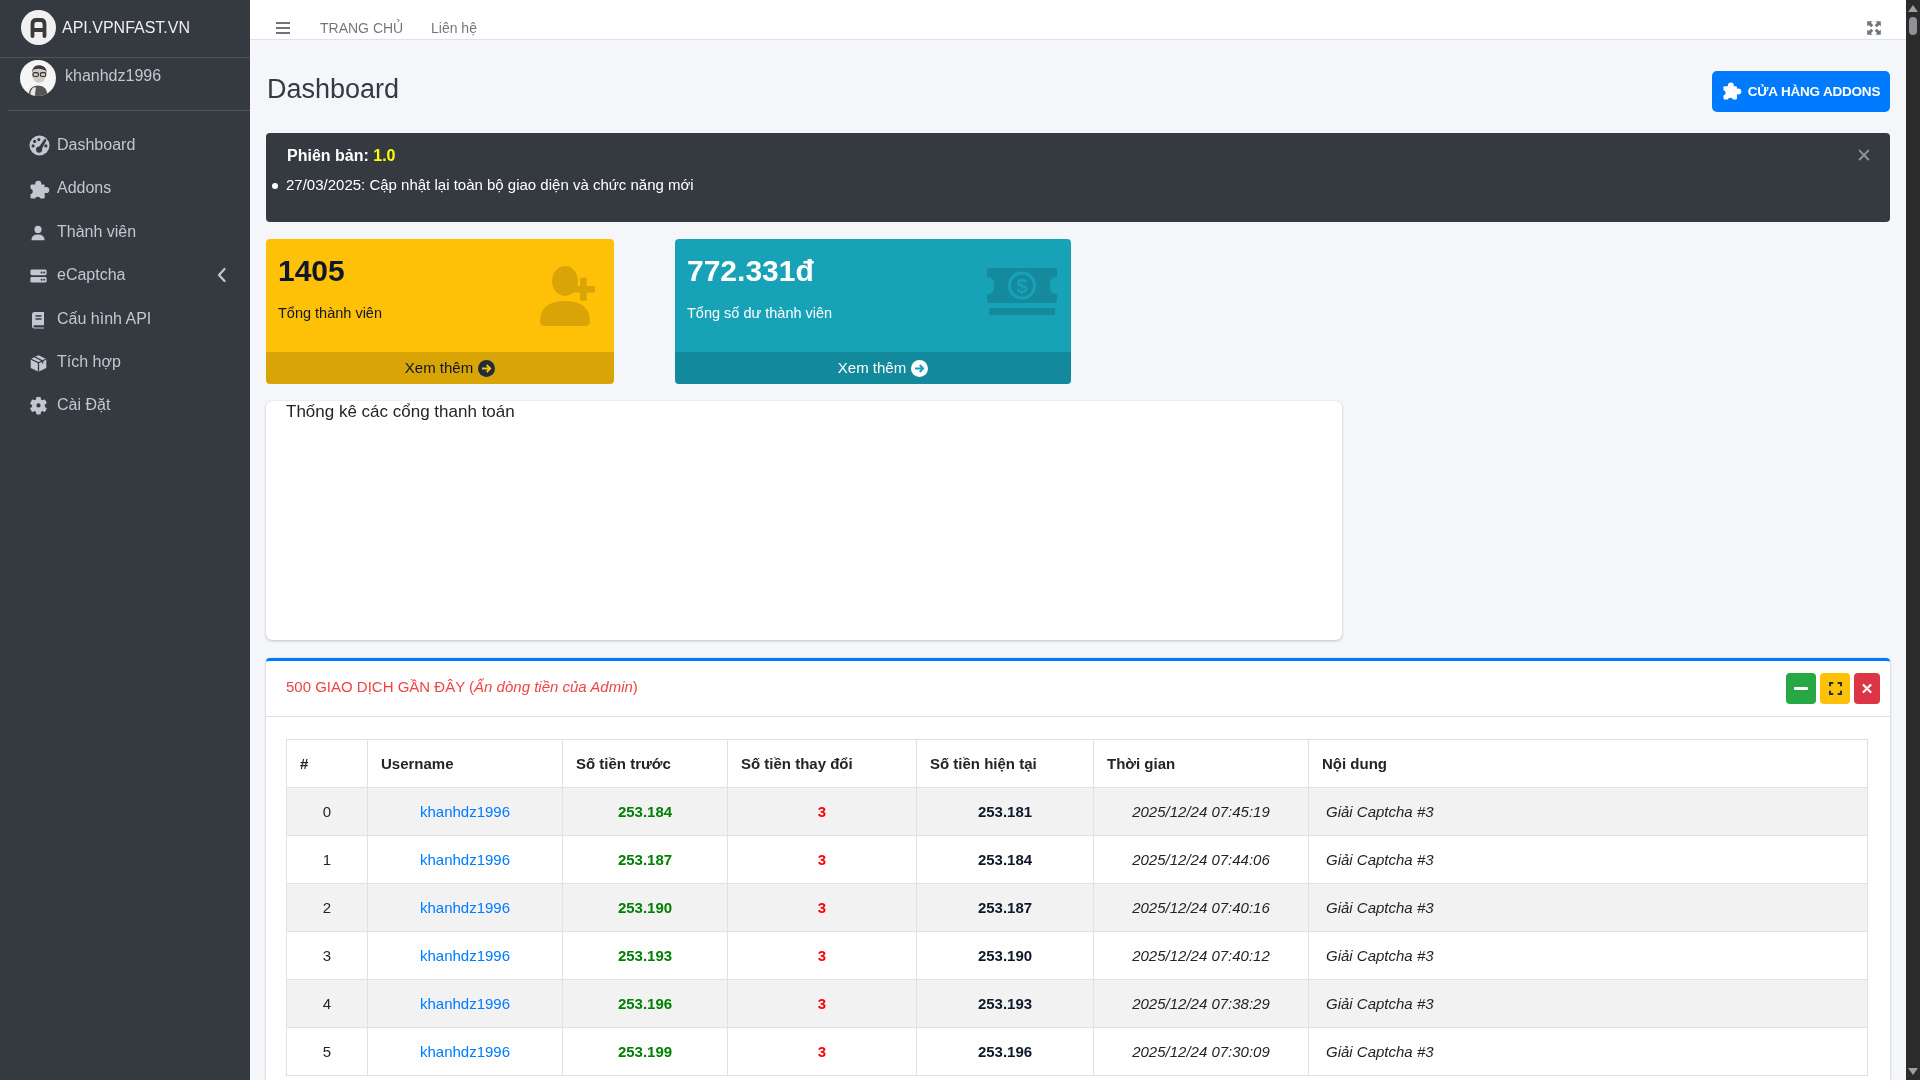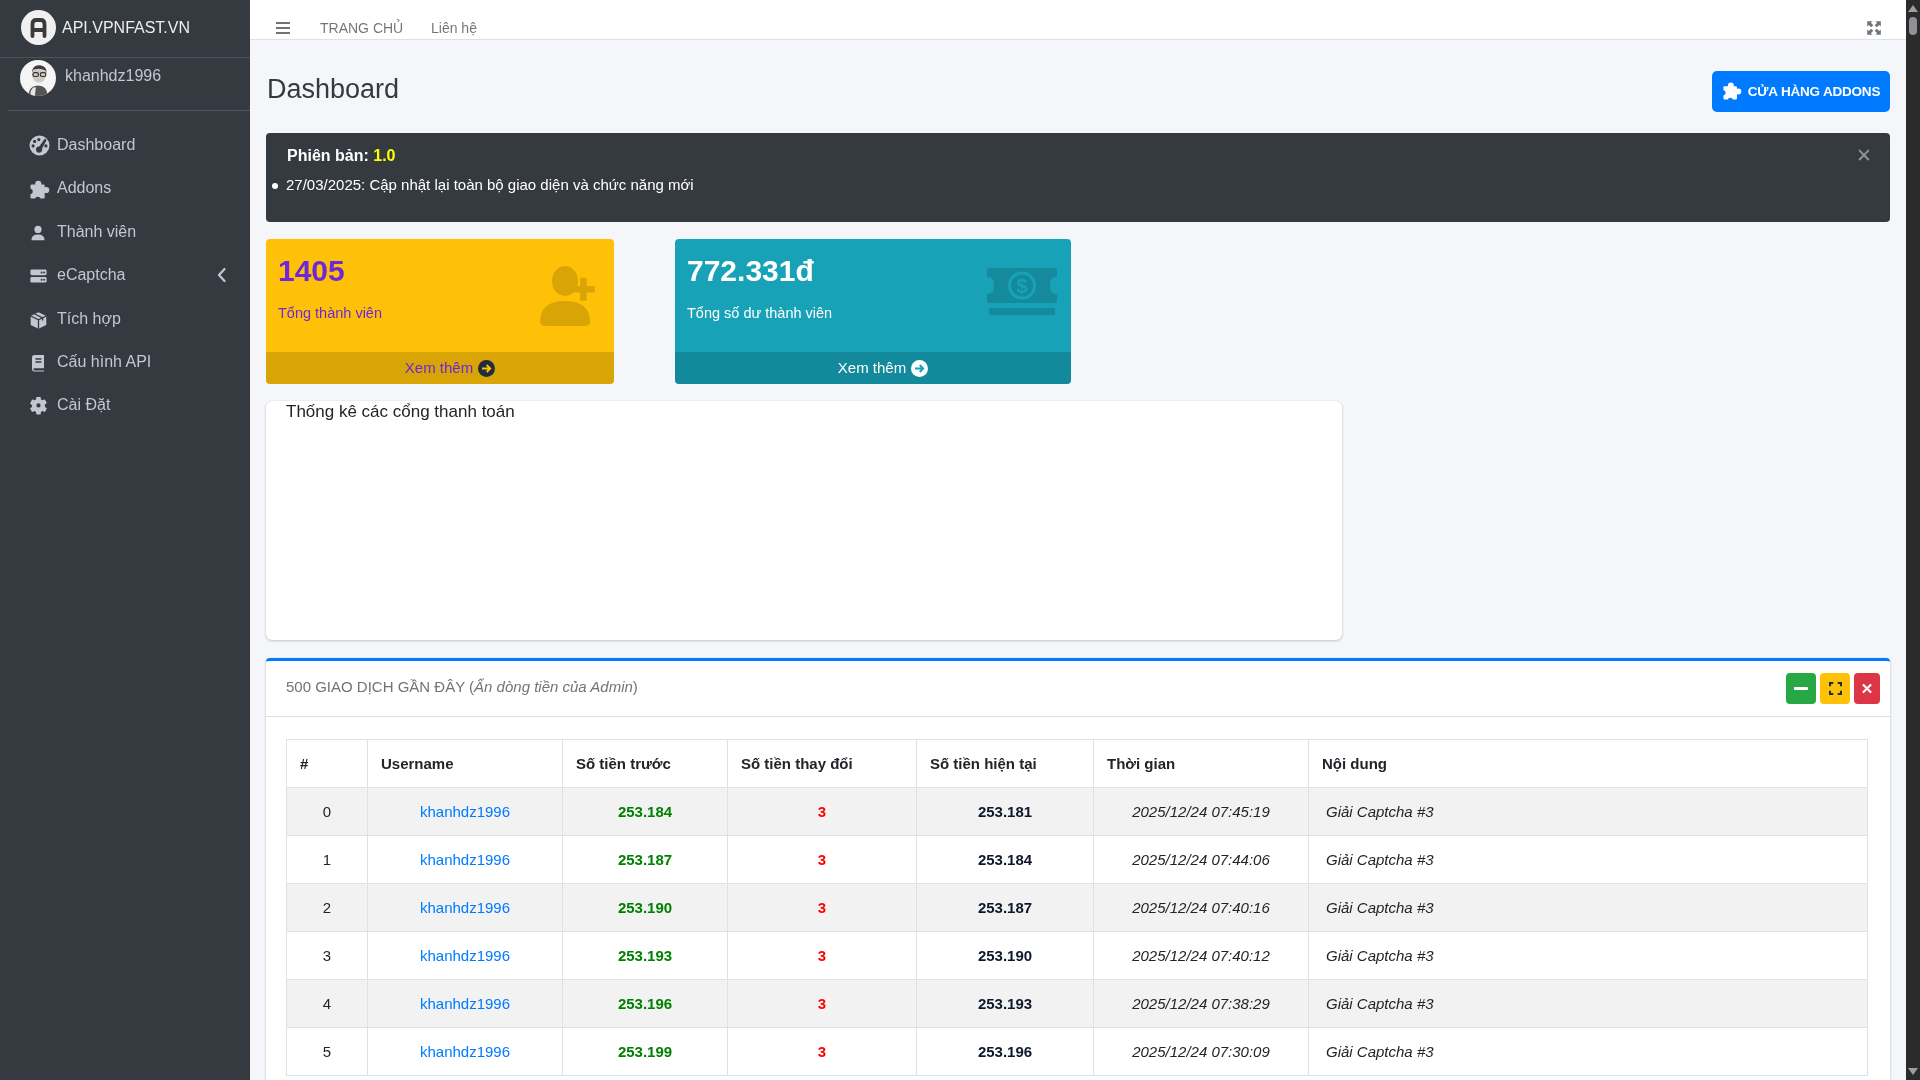--- a/index.html
+++ b/index.html
@@ -35,34 +35,34 @@
 #btn-addons { left:1712px; top:71px; width:178px; height:41px; background:#007bff; border-radius:5px; color:#fff; font-weight:bold; font-size:13.5px; letter-spacing:-0.2px; text-align:center; line-height:41px; white-space:nowrap; }
 #btn-addons svg { vertical-align:-4px; margin-right:6px; }
 #callout { left:266px; top:133px; width:1624px; height:89px; background:#343a40; border-radius:4px; color:#fff; }
 #callout .l1 { position:absolute; left:21px; top:14px; font-weight:bold; font-size:16px; }
 #callout .l1 b { color:#ffff00; }
 #callout .l2 { position:absolute; left:20px; top:43px; font-size:15px; }
 #callout .dot { position:absolute; left:6px; top:50px; width:6px; height:6px; border-radius:50%; background:#fff; }
 #callout .x { position:absolute; left:1590px; top:11px; color:#8e959b; font-size:19px; font-weight:normal; }
 
 .sbox { border-radius:4px; overflow:hidden; }
-#box1 { left:266px; top:239px; width:348px; height:145px; background:#ffc107; color:#6d28d9; }
+#box1 { left:266px; top:239px; width:348px; height:145px; background:#ffc107; color:#0f172a; }
 #box2 { left:675px; top:239px; width:396px; height:145px; background:#17a2b8; color:#fff; }
 .sbox .num { position:absolute; left:12px; top:15px; font-size:30px; font-weight:bold; }
 .sbox .lbl { position:absolute; left:12px; top:66px; font-size:14.5px; }
 .sbox .foot { position:absolute; left:0; bottom:0; width:100%; height:32px; background:rgba(0,0,0,.15); text-align:center; line-height:32px; font-size:15px;padding-left:20px; }
 .sbox .foot svg { vertical-align:-4px; margin-left:5px; }
 .sbox .icon { position:absolute; }
 
 #chartbox { left:266px; top:401px; width:1076px; height:239px; background:#fff; border-radius:6px; box-shadow:0 0 1px rgba(0,0,0,.12), 0 1px 3px rgba(0,0,0,.2); }
 #chartbox .t { position:absolute; left:20px; top:1px; font-size:17px; }
 
 #card { left:266px; top:658px; width:1624px; height:422px; background:#fff; border-top:3px solid #007bff; border-radius:4px 4px 0 0; box-shadow:0 0 1px rgba(0,0,0,.12), 0 1px 3px rgba(0,0,0,.2); }
 #card .hdr { position:absolute; left:0; top:0; width:100%; height:56px; border-bottom:1px solid rgba(0,0,0,.125); }
-#card .hdr .t { position:absolute; left:20px; top:17px; font-size:15px; color:#737373; }
+#card .hdr .t { position:absolute; left:20px; top:17px; font-size:15px; color:#ef4444; }
 .tool { position:absolute; top:12px; border-radius:4px; color:#fff; }
 #t-min { left:1520px; width:30px; height:31px; background:#28a745; }
 #t-min:after { content:""; position:absolute; left:8px; top:14px; width:14px; height:3px; background:#fff; border-radius:1px; }
 #t-exp { left:1554px; width:30px; height:31px; background:#ffc107; }
 #t-x { left:1588px; width:26px; height:31px; background:#dc3545; font-size:15px; font-weight:bold; text-align:center; line-height:31px; }
 #t-exp svg { position:absolute; left:8.5px; top:9px; }
 
 table { position:absolute; left:20px; top:78px; width:1582px; border-collapse:collapse; font-size:15px; }
 th, td { border:1px solid #dee2e6; height:48px; padding:0 13px; }
 th { text-align:left; font-weight:bold; }
@@ -145,34 +145,34 @@
         <circle cx="15.2" cy="5.4" r="1" fill="#343a40"></circle>
         <circle cx="12.6" cy="12.8" r="1" fill="#343a40"></circle>
         <circle cx="15.2" cy="12.8" r="1" fill="#343a40"></circle>
       </svg>
     <span class="mt">eCaptcha</span>
     <svg class="chev" width="9" height="16" viewBox="0 0 9 16">
         <path d="M7.5 2 L2 8 L7.5 14" fill="none" stroke="#c2c7d0" stroke-width="2.2" stroke-linecap="round" stroke-linejoin="round"></path>
       </svg>
   </li>
   <li>
+    <svg class="mi" width="18" height="18" viewBox="0 0 18 18">
+        <path d="M3 3.5 Q3 1 5.5 1 H15 V14.2 H5.5 Q4.4 14.2 4.4 15.3 Q4.4 16.4 5.5 16.4 H15 V17.6 H5.5 Q3 17.6 3 15.3 Z" fill="#c2c7d0"></path>
+        <rect x="6.5" y="4.2" width="6" height="1.5" fill="#343a40"></rect>
+        <rect x="6.5" y="7.2" width="6" height="1.5" fill="#343a40"></rect>
+      </svg>
+    <span class="mt">Cấu hình API</span>
+  </li>
+  <li>
     <svg class="mi" width="19" height="19" viewBox="0 0 19 19">
         <path d="M9.5 1.2 L17.3 5 V14 L9.5 17.8 L1.7 14 V5 Z" fill="#c2c7d0"></path>
         <path d="M1.7 5 L9.5 8.8 L17.3 5 M9.5 8.8 V17.8" fill="none" stroke="#343a40" stroke-width="1.3"></path>
         <path d="M5.8 3 L13.6 6.8 V9.6" fill="none" stroke="#343a40" stroke-width="1.3"></path>
       </svg>
     <span class="mt">Tích hợp</span>
-  </li>
-  <li>
-    <svg class="mi" width="18" height="18" viewBox="0 0 18 18">
-        <path d="M3 3.5 Q3 1 5.5 1 H15 V14.2 H5.5 Q4.4 14.2 4.4 15.3 Q4.4 16.4 5.5 16.4 H15 V17.6 H5.5 Q3 17.6 3 15.3 Z" fill="#c2c7d0"></path>
-        <rect x="6.5" y="4.2" width="6" height="1.5" fill="#343a40"></rect>
-        <rect x="6.5" y="7.2" width="6" height="1.5" fill="#343a40"></rect>
-      </svg>
-    <span class="mt">Cấu hình API</span>
   </li>
   <li>
     <svg class="mi" width="19" height="18" viewBox="0 0 20 20">
         <path fill="#c2c7d0" d="M19.4 12.9c.04-.3.07-.6.07-.93s-.03-.63-.08-.93l2-1.57c.18-.14.23-.4.11-.61l-1.9-3.29a.49.49 0 0 0-.6-.22l-2.36.95a6.9 6.9 0 0 0-1.6-.93l-.36-2.51a.48.48 0 0 0-.48-.41h-3.8a.48.48 0 0 0-.47.41l-.36 2.51c-.58.24-1.11.56-1.6.93l-2.36-.95a.48.48 0 0 0-.59.22L3.1 9.46c-.12.21-.07.47.1.61l2 1.57c-.05.3-.08.61-.08.93s.03.63.08.93l-2 1.57a.49.49 0 0 0-.11.61l1.9 3.29c.12.21.37.3.6.22l2.36-.95c.49.38 1.02.69 1.6.93l.36 2.51c.04.24.24.41.47.41h3.8c.24 0 .44-.17.47-.41l.36-2.51a6.68 6.68 0 0 0 1.6-.93l2.36.95c.22.08.47 0 .59-.22l1.9-3.29a.48.48 0 0 0-.11-.61l-1.97-1.57zm-7.1 1.44a2.34 2.34 0 1 1 0-4.68 2.34 2.34 0 0 1 0 4.68z" transform="translate(-2.3 -2.6)"></path>
       </svg>
     <span class="mt">Cài Đặt</span>
   </li>
 </ul>
 
 <div id="navbar" class="abs">

